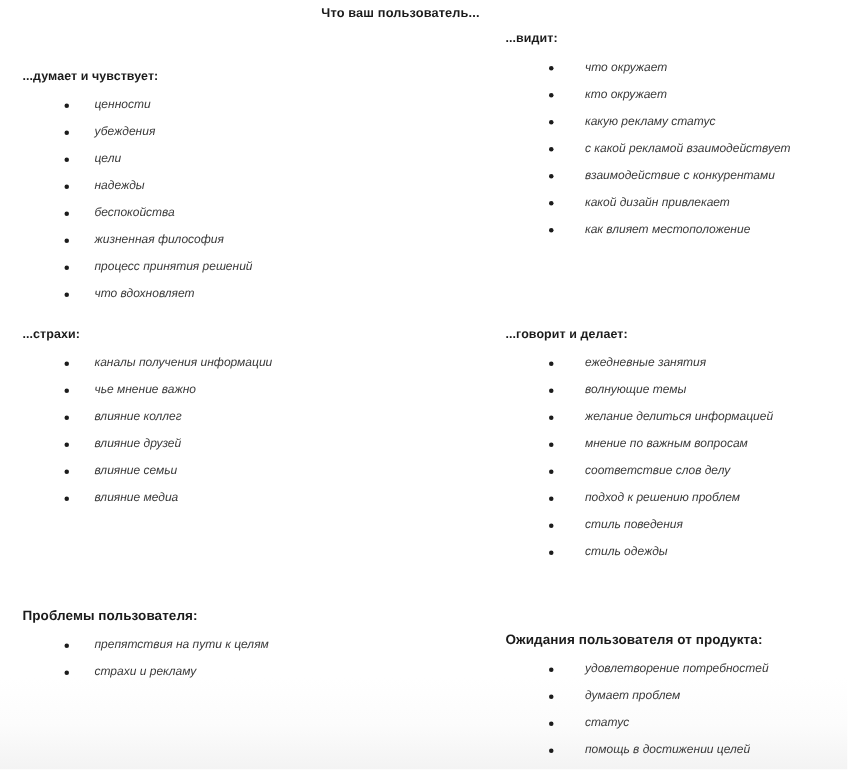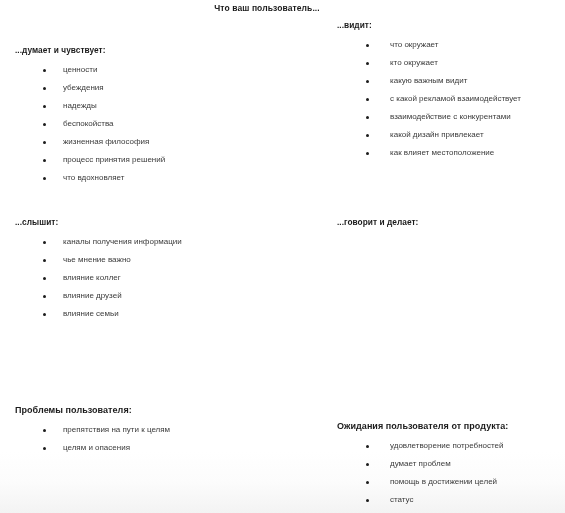--- a/index.html
+++ b/index.html
@@ -55,20 +55,21 @@
     margin: 0;
     padding: 0;
   }
   ul.bullets li {
     position: relative;
     height: 18px;
     line-height: 18px;
     font-size: 8px;
     color: #3a3a3a;
     white-space: nowrap;
+    font-style: italic;
   }
   
   .col-left ul.bullets li  { padding-left: 48px; }
   .col-left ul.bullets li::before {
     content: "";
     position: absolute;
     left: 28px;
     top: 8px;
     width: 3px;
     height: 3px;
@@ -104,74 +105,86 @@
 
   <div class="page-title">Что ваш пользователь...</div>
 
   <div class="col col-left">
 
     <div class="section sec-thinks">
       <div class="section-heading quad-heading">...думает и чувствует:</div>
       <ul class="bullets">
         <li>ценности</li>
         <li>убеждения</li>
+        <li>цели</li>
         <li>надежды</li>
         <li>беспокойства</li>
         <li>жизненная философия</li>
         <li>процесс принятия решений</li>
         <li>что вдохновляет</li>
       </ul>
     </div>
 
     <div class="section sec-hears">
-      <div class="section-heading quad-heading">...слышит:</div>
+      <div class="section-heading quad-heading">...страхи:</div>
       <ul class="bullets">
         <li>каналы получения информации</li>
         <li>чье мнение важно</li>
         <li>влияние коллег</li>
         <li>влияние друзей</li>
         <li>влияние семьи</li>
+        <li>влияние медиа</li>
       </ul>
     </div>
 
     <div class="section sec-pains">
       <div class="section-heading block-heading">Проблемы пользователя:</div>
       <ul class="bullets">
         <li>препятствия на пути к целям</li>
-        <li>целям и опасения</li>
+        <li>страхи и рекламу</li>
       </ul>
     </div>
 
   </div>
 
   <div class="col col-right">
 
     <div class="section sec-sees">
       <div class="section-heading quad-heading">...видит:</div>
       <ul class="bullets">
         <li>что окружает</li>
         <li>кто окружает</li>
-        <li>какую важным видит</li>
+        <li>какую рекламу статус</li>
         <li>с какой рекламой взаимодействует</li>
         <li>взаимодействие с конкурентами</li>
         <li>какой дизайн привлекает</li>
         <li>как влияет местоположение</li>
       </ul>
     </div>
 
     <div class="section sec-says">
       <div class="section-heading quad-heading">...говорит и делает:</div>
+      <ul class="bullets">
+        <li>ежедневные занятия</li>
+        <li>волнующие темы</li>
+        <li>желание делиться информацией</li>
+        <li>мнение по важным вопросам</li>
+        <li>соответствие слов делу</li>
+        <li>подход к решению проблем</li>
+        <li>стиль поведения</li>
+        <li>стиль одежды</li>
+      </ul>
     </div>
 
     <div class="section sec-gains">
       <div class="section-heading block-heading">Ожидания пользователя от продукта:</div>
       <ul class="bullets">
         <li>удовлетворение потребностей</li>
         <li>думает проблем</li>
+        <li>статус</li>
         <li>помощь в достижении целей</li>
-        <li>статус</li>
         <li>шаг к мечте</li>
       </ul>
     </div>
 
   </div>
 
 </div>
 
 </body></html>

